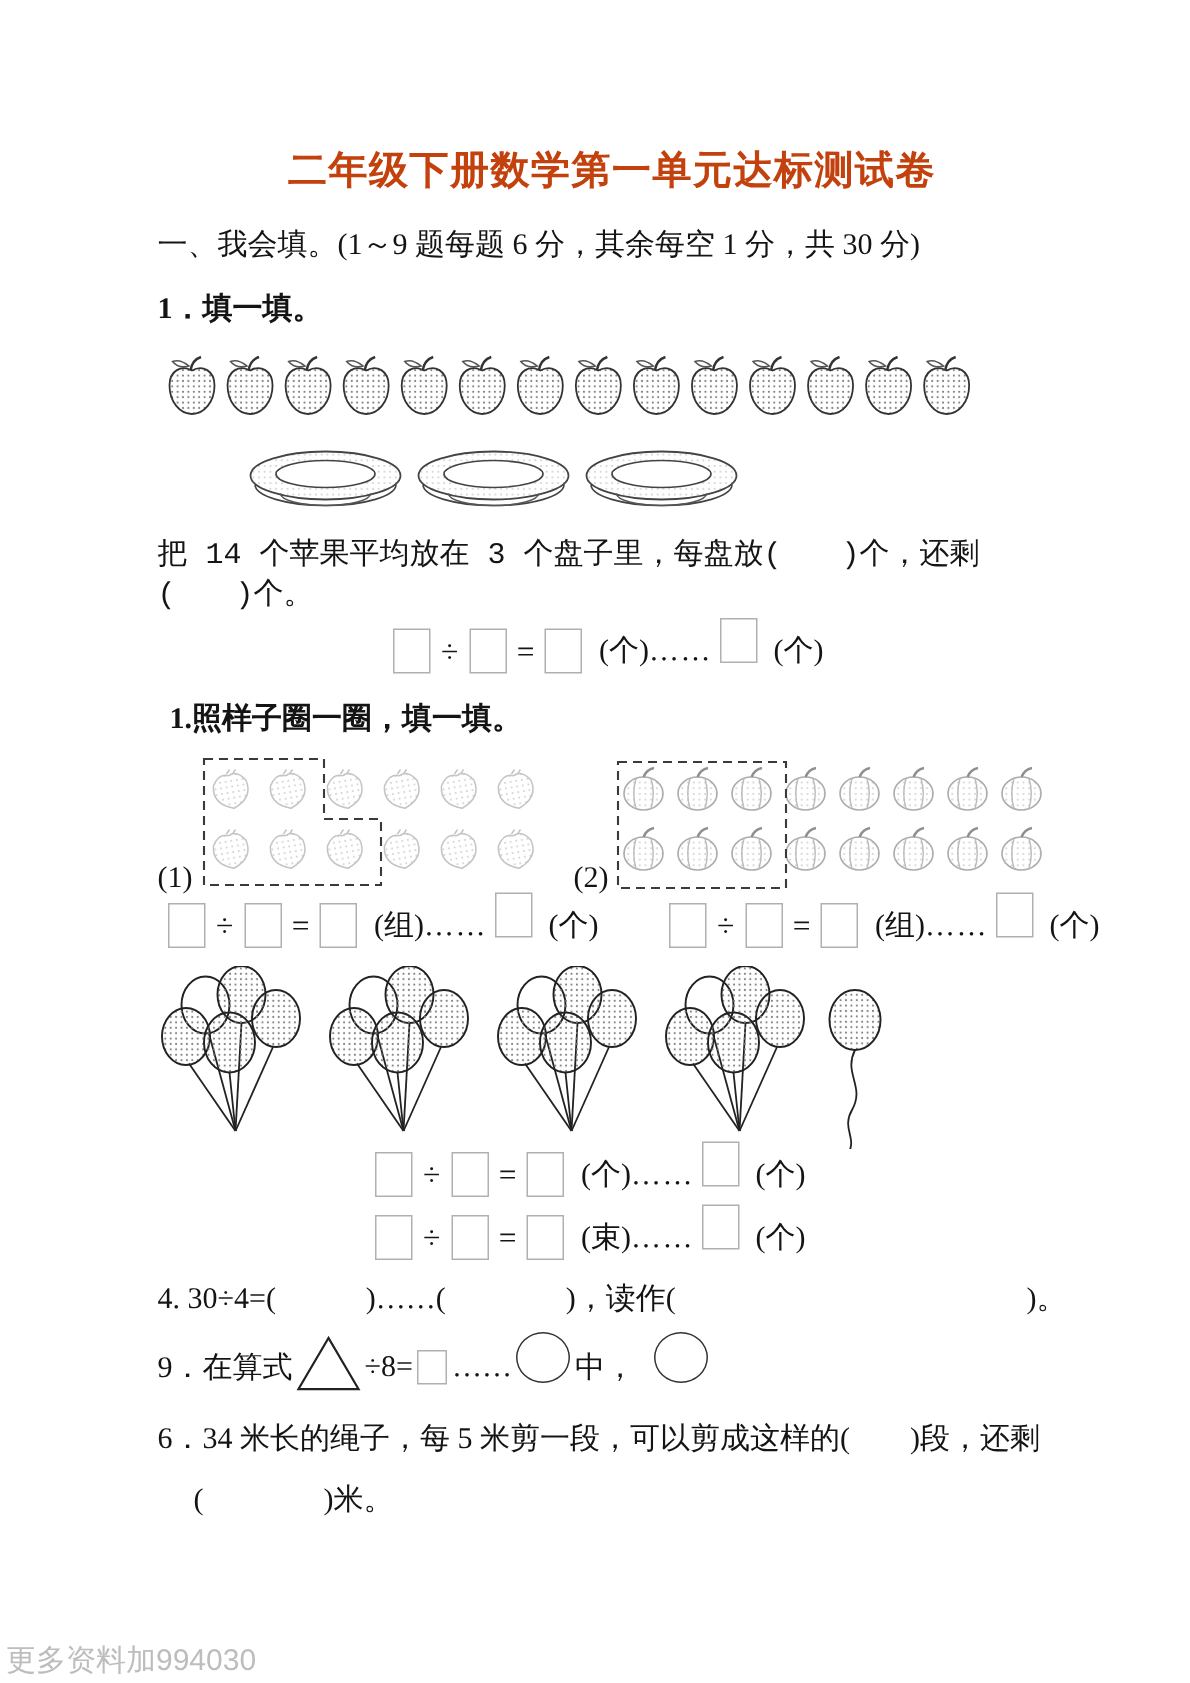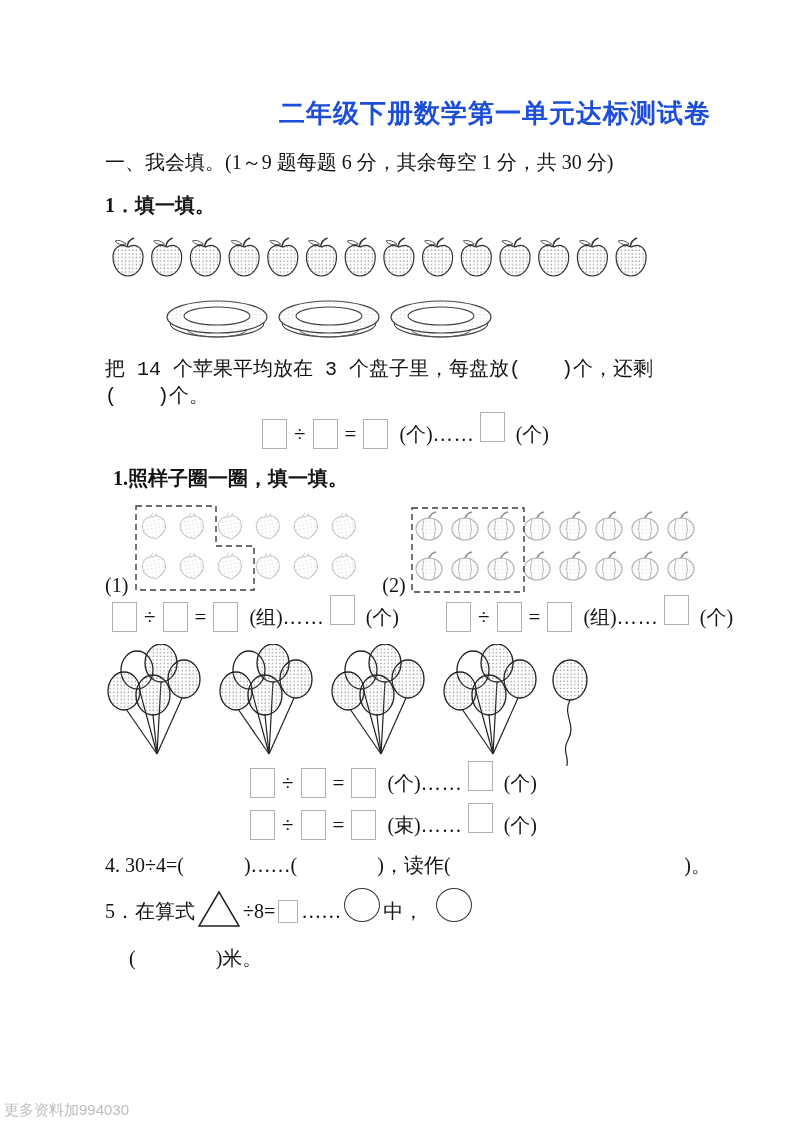--- a/index.html
+++ b/index.html
@@ -11,24 +11,24 @@
     font-family: "Liberation Serif", serif;
     color: #141414;
     overflow: hidden;
   }
   .content { position: absolute; left: 105px; top: 96px; width: 606px; }
 
   .title {
     font-family: "Liberation Sans", sans-serif;
     font-weight: 700;
     font-size: 26px;
-    text-align: right;
+    text-align: center;
     letter-spacing: 1px;
     margin: 0 0 18px 0;
-    color: #1d4ed8;
+    color: #c2410c;
   }
   .heading { font-size: 20px; margin-bottom: 16px; }
   .qlabel  { font-size: 20px; margin-bottom: 8px; font-weight: bold; }
   .line    { font-size: 20px; white-space: pre-wrap; }
 
   .illus { line-height: 0; }
   .plates-wrap { margin: 2px 0 8px 58px; }
 
   .prompt { font-size: 20px; margin: 6px 0 10px 0; font-family: Liberation Mono, monospace; }
 
@@ -63,21 +63,21 @@
     border: 1.4px solid #333; border-radius: 50%;
     margin: 0 3px; vertical-align: middle; position: relative; top: -6px;
   }
 
   .q6line2 { margin: 14px 0 22px 24px; }
   .q7line  { margin-top: 26px; }
 
   .watermark {
     position: absolute; left: 4px; bottom: 2px;
     font-family: "Liberation Sans", sans-serif;
-    font-size: 15px; color: #bdbdbd;
+    font-size: 20px; color: #bdbdbd;
   }
   .defs-holder { position: absolute; width: 0; height: 0; overflow: hidden; }
 </style>
 </head>
 <body>
 
 <div class="page">
 
   <div class="defs-holder">
     <svg xmlns="http://www.w3.org/2000/svg" xmlns:xlink="http://www.w3.org/1999/xlink" width="0" height="0">
@@ -273,32 +273,33 @@
         <span class="eqbox rem"></span>
         <span class="equnit">(个)</span>
       </div>
 
     <div class="q4row">
       <span>4. 30÷4=(　　　)……(　　　　)，读作(</span>
       <span>)。</span>
     </div>
 
     <div class="q5row">
-      <span>5．在算式</span>
+      <span>9．在算式</span>
       <svg class="tri-svg" width="46" height="40" viewBox="0 0 46 40">
         <polygon points="23,3 3,37 43,37" fill="#ffffff" stroke="#222" stroke-width="1.5"></polygon>
       </svg>
       <span>÷8=</span>
       <span class="smallbox"></span>
       <span>……</span>
       <span class="bigcircle"></span>
       <span>中，</span>
       <span style="width:10px;display:inline-block;"></span>
       <span class="bigcircle"></span>
     </div>
 
+    <div class="line">6．34 米长的绳子，每 5 米剪一段，可以剪成这样的(　　)段，还剩</div>
     <div class="line q6line2">(　　　　)米。</div>
 
 
   </div>
 
   <div class="watermark">更多资料加994030</div>
 </div>
 
 </body></html>

